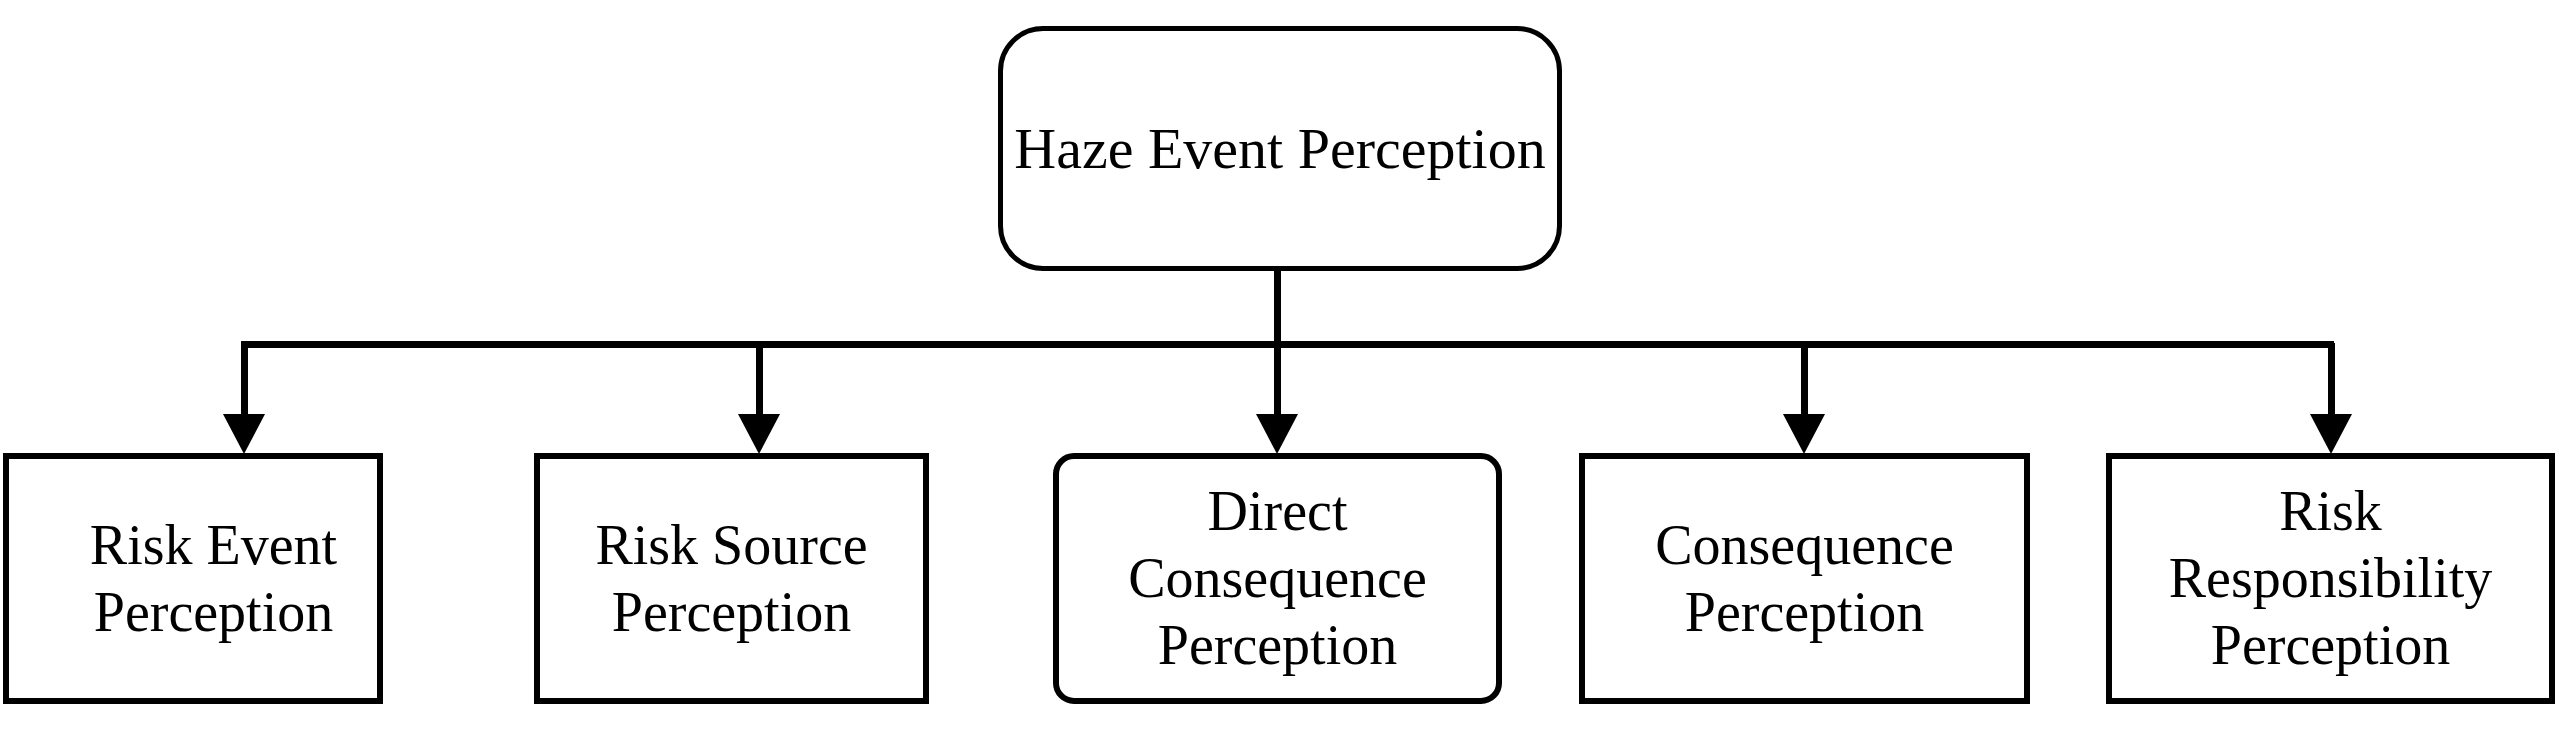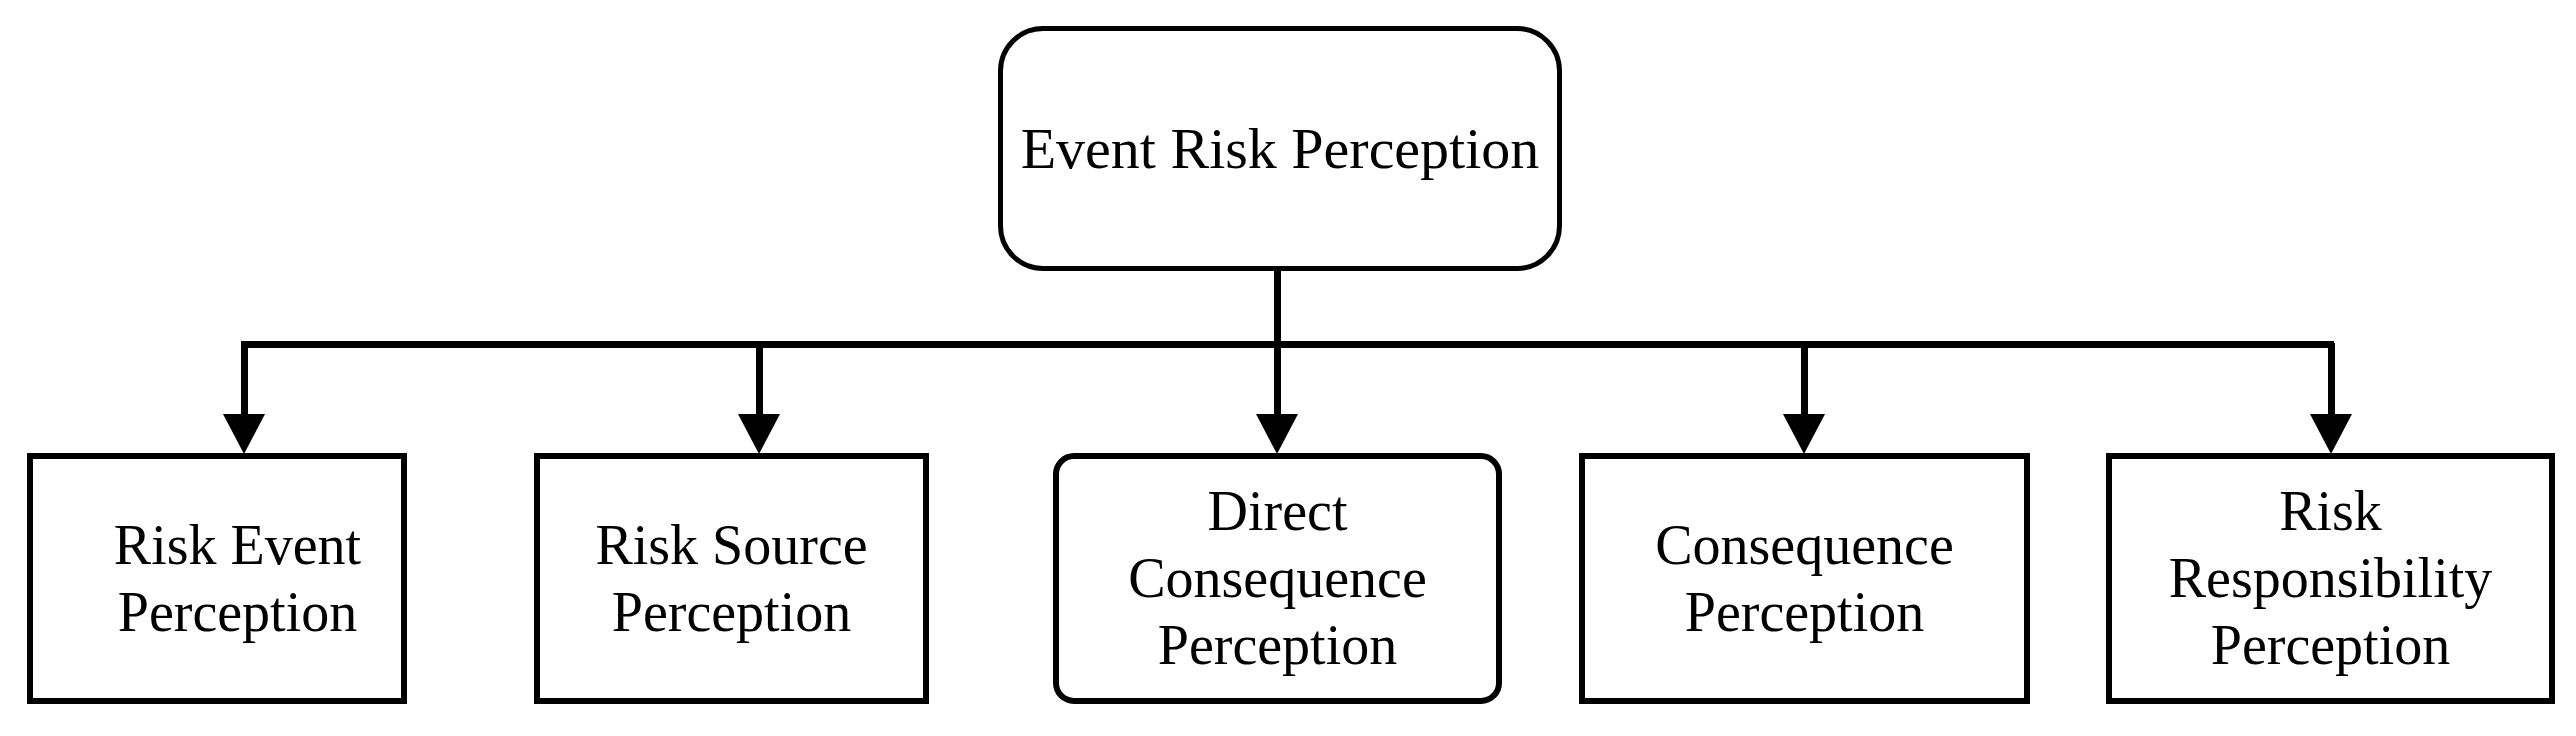--- a/index.html
+++ b/index.html
@@ -49,21 +49,21 @@
     border-right: 21.3px solid transparent;
     border-top: 40px solid #000000;
   }
 </style>
 </head>
 <body>
 
 <div class="canvas">
 
   <div class="node root-node" style="left:998px; top:26px; width:564px; height:245px;">
-    <span>Event Risk Perception</span>
+    <span>Haze Event Perception</span>
   </div>
 
   <div class="connector" style="left:1274px; top:267px; width:6.5px; height:78px;"></div>
 
   <div class="connector" style="left:241px; top:341px; width:2093px; height:6.5px;"></div>
 
   <div class="connector" style="left:241px; top:343px; width:6.5px; height:76px;"></div>
   <div class="arrowhead" style="left:223px; top:414px;"></div>
 
   <div class="connector" style="left:756px; top:343px; width:6.5px; height:76px;"></div>
@@ -71,21 +71,21 @@
 
   <div class="connector" style="left:1274px; top:343px; width:6.5px; height:76px;"></div>
   <div class="arrowhead" style="left:1256px; top:414px;"></div>
 
   <div class="connector" style="left:1801px; top:343px; width:6.5px; height:76px;"></div>
   <div class="arrowhead" style="left:1783px; top:414px;"></div>
 
   <div class="connector" style="left:2328px; top:343px; width:6.5px; height:76px;"></div>
   <div class="arrowhead" style="left:2310px; top:414px;"></div>
 
-  <div class="node child-node" style="left:27px; top:453px; width:380px; height:251px;padding-left:41px;">
+  <div class="node child-node" style="left:3px; top:453px; width:380px; height:251px;padding-left:41px;">
     <span>
       <span class="line">Risk Event</span>
       <span class="line">Perception</span>
     </span>
   </div>
 
   <div class="node child-node" style="left:534px; top:453px; width:395px; height:251px;">
     <span>
       <span class="line">Risk Source</span>
       <span class="line">Perception</span>

